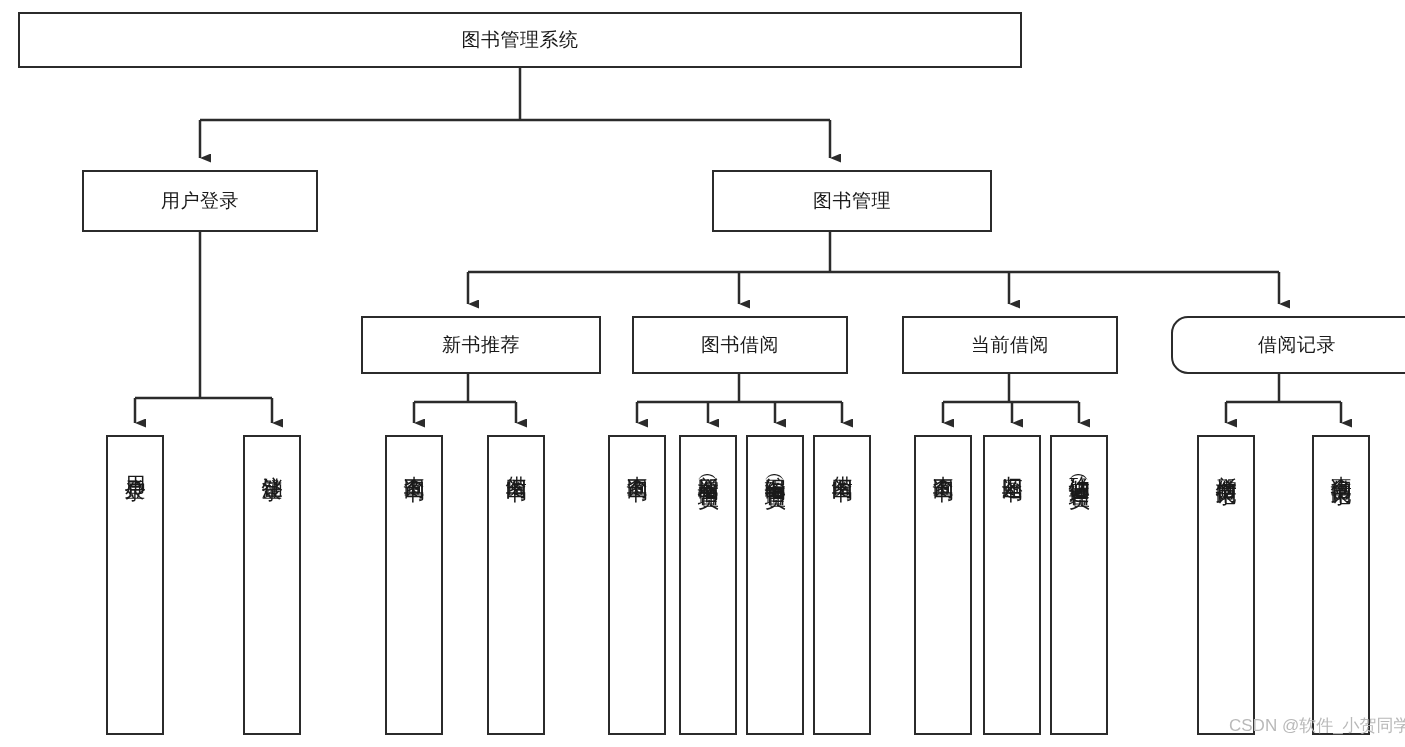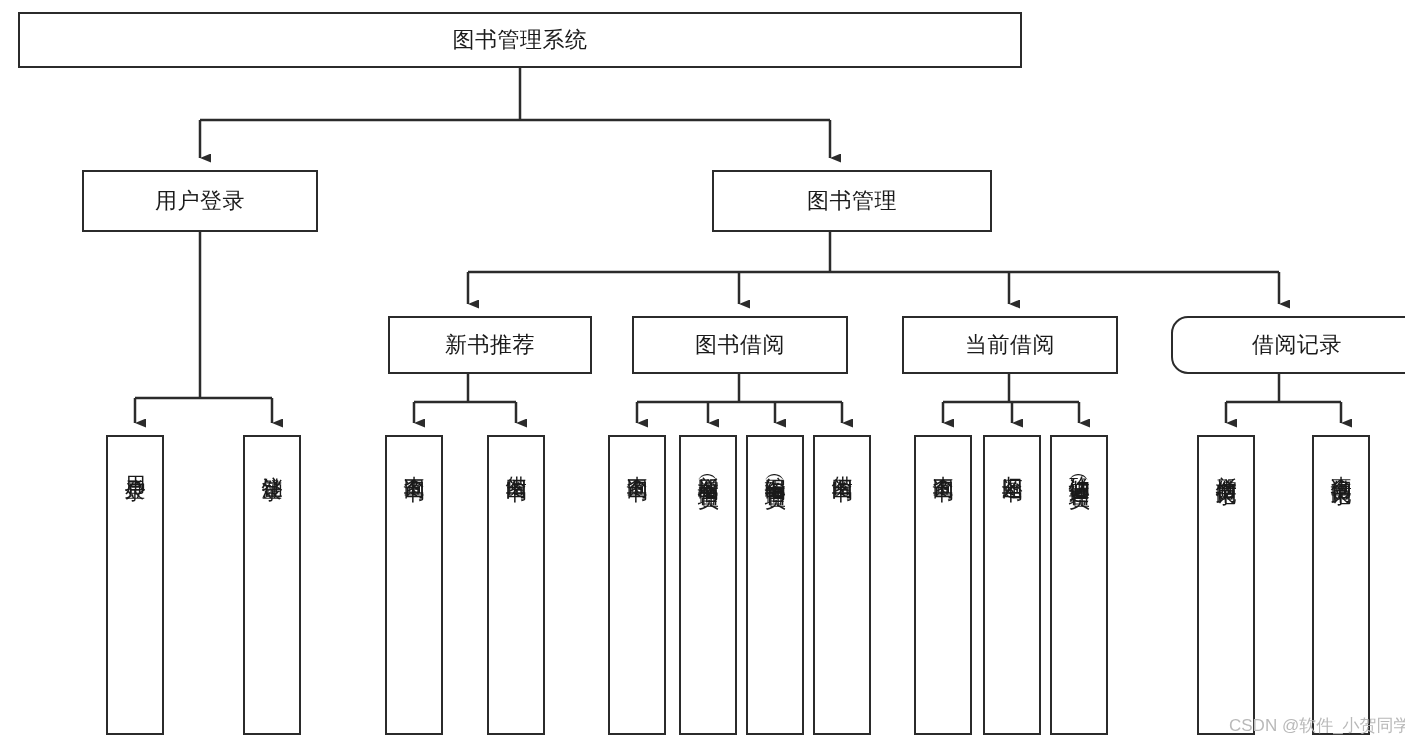--- a/index.html
+++ b/index.html
@@ -30,21 +30,21 @@
     box-sizing: border-box;
     border: 2px solid #2b2b2b;
     background: #ffffff;
     display: flex;
     align-items: center;
     justify-content: center;
     color: #1a1a1a;
   }
   .node.horizontal .node-label {
     writing-mode: horizontal-tb;
-    font-size: 22px;
+    font-size: 19px;
     letter-spacing: 0.5px;
     line-height: 1.2;
     white-space: nowrap;
   }
   .node.vertical {
     align-items: flex-start;
     justify-content: center;
     padding-top: 22px;
   }
   .node.vertical .node-label {
@@ -123,21 +123,21 @@
     <span class="node-label">图书管理系统</span>
   </div>
 
   <div class="node horizontal" style="left:82px; top:170px; width:236px; height:62px;">
     <span class="node-label">用户登录</span>
   </div>
   <div class="node horizontal" style="left:712px; top:170px; width:280px; height:62px;">
     <span class="node-label">图书管理</span>
   </div>
 
-  <div class="node horizontal" style="left:361px; top:316px; width:204px; height:58px;margin-left:27px;">
+  <div class="node horizontal" style="left:361px; top:316px; width:240px; height:58px;">
     <span class="node-label">新书推荐</span>
   </div>
   <div class="node horizontal" style="left:632px; top:316px; width:216px; height:58px;">
     <span class="node-label">图书借阅</span>
   </div>
   <div class="node horizontal" style="left:902px; top:316px; width:216px; height:58px;align-items:center;">
     <span class="node-label">当前借阅</span>
   </div>
   <div class="node horizontal" style="left:1171px; top:316px; width:252px; height:58px;border-radius:17px;">
     <span class="node-label">借阅记录</span>

